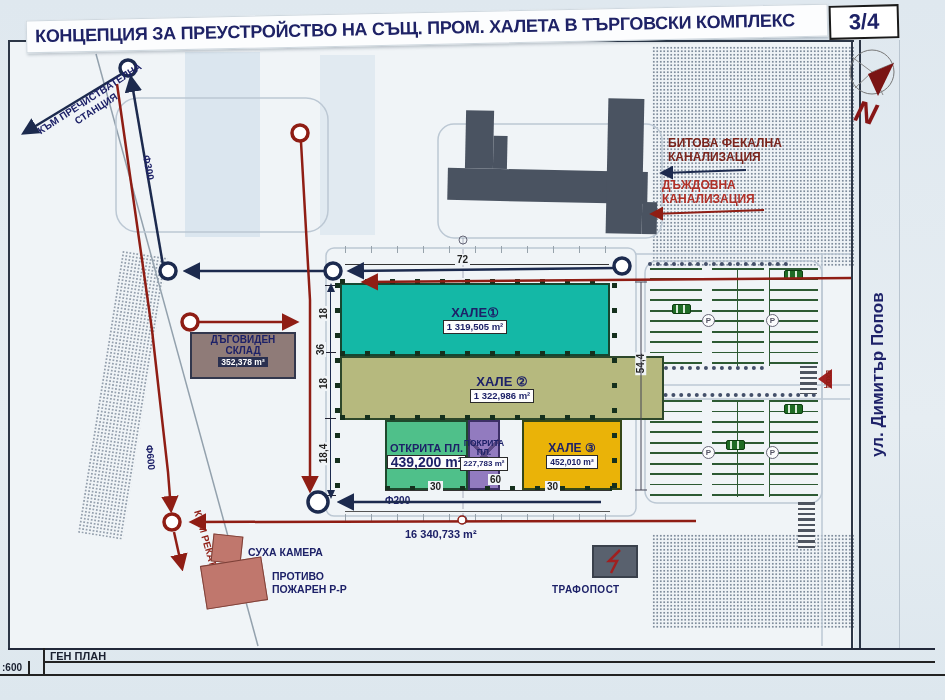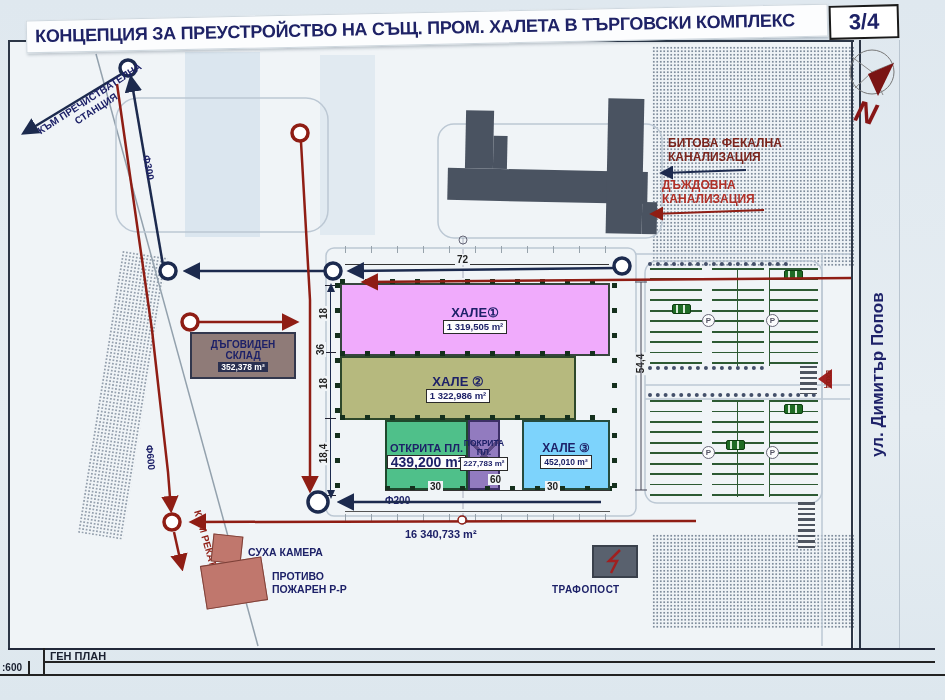--- a/index.html
+++ b/index.html
@@ -85,39 +85,39 @@
 <div class="abs zebra" style="left:798px;top:502px;width:17px;height:46px;"></div>
 <div class="abs car" style="left:784px;top:270px;"></div>
 <div class="abs car" style="left:672px;top:304px;"></div>
 <div class="abs car" style="left:784px;top:404px;"></div>
 <div class="abs car" style="left:726px;top:440px;"></div>
 <div class="abs pcircle" style="left:702px;top:314px;">P</div>
 <div class="abs pcircle" style="left:766px;top:314px;">P</div>
 <div class="abs pcircle" style="left:702px;top:446px;">P</div>
 <div class="abs pcircle" style="left:766px;top:446px;">P</div>
 
-<div class="abs hall" style="left:340px;top:283px;width:270px;height:73px;background:#f0abfc;">
+<div class="abs hall" style="left:340px;top:283px;width:270px;height:73px;background:#14b8a6;">
   <div class="nvy hallname">ХАЛЕ①</div>
   <div class="areabox">1 319,505 m²</div>
 </div>
-<div class="abs hall" style="left:340px;top:356px;width:236px;height:64px;background:#b6b97e;">
+<div class="abs hall" style="left:340px;top:356px;width:324px;height:64px;background:#b6b97e;">
   <div class="nvy hallname">ХАЛЕ ②</div>
   <div class="areabox">1 322,986 m²</div>
 </div>
 <div class="abs hall" style="left:385px;top:420px;width:83px;height:70px;background:#4fc08a;">
   <div class="nvy" style="font-size:11px;line-height:13px;">ОТКРИТА ПЛ.</div>
   <div class="areabox" style="font-size:14px;">439,200 m²</div>
 </div>
 <div class="abs hall" style="left:468px;top:420px;width:32px;height:70px;background:#927bbf;border-color:#3d2f66;
      background-image:linear-gradient(45deg,transparent 47%,#5d4a85 47% 53%,transparent 53%),linear-gradient(-45deg,transparent 47%,#5d4a85 47% 53%,transparent 53%);">
   <div class="nvy" style="font-size:8.5px;line-height:9px;">ПОКРИТА</div>
   <div class="nvy" style="font-size:8.5px;line-height:9px;">ПЛ.</div>
   <div class="areabox" style="font-size:8px;">227,783 m²</div>
 </div>
-<div class="abs hall" style="left:522px;top:420px;width:88px;height:70px;background:#7dd3fc;">
+<div class="abs hall" style="left:522px;top:420px;width:100px;height:70px;background:#eab308;">
   <div class="nvy" style="font-size:12px;line-height:14px;">ХАЛЕ ③</div>
   <div class="areabox" style="font-size:8.5px;">452,010 m²</div>
 </div>
 
 <div class="abs ticksH" style="left:340px;top:279px;width:272px;"></div>
 <div class="abs ticksH" style="left:340px;top:351px;width:272px;"></div>
 <div class="abs ticksH" style="left:340px;top:415px;width:272px;"></div>
 <div class="abs ticksH" style="left:385px;top:486px;width:227px;"></div>
 <div class="abs ticksV" style="left:335px;top:283px;height:205px;"></div>
 <div class="abs ticksV" style="left:612px;top:283px;height:205px;"></div>
@@ -205,21 +205,21 @@
 <div class="abs" style="left:668px;top:136px;width:150px;font-size:12px;font-weight:bold;color:#7b241c;line-height:14px;">
   <div>БИТОВА ФЕКАЛНА</div>
   <div>КАНАЛИЗАЦИЯ</div>
 </div>
 <div class="abs" style="left:662px;top:178px;width:150px;font-size:12px;font-weight:bold;color:#b03028;line-height:14px;">
   <div>ДЪЖДОВНА</div>
   <div>КАНАЛИЗАЦИЯ</div>
 </div>
 
 <div class="abs" style="left:190px;top:332px;width:106px;height:47px;background:#8f7b78;border:2.5px solid #32374d;box-sizing:border-box;
-            display:flex;flex-direction:column;align-items:center;justify-content:center;">
+            display:flex;flex-direction:column;align-items:center;">
   <div class="nvy" style="font-size:10px;line-height:11px;">ДЪГОВИДЕН</div>
   <div class="nvy" style="font-size:10px;line-height:11px;">СКЛАД</div>
   <div style="background:#2a3050;color:#fff;font-size:8.5px;font-weight:bold;padding:0 3px;margin-top:1px;">352,378 m²</div>
 </div>
 
 <div class="abs" style="left:212px;top:535px;width:28px;height:26px;background:#c0776d;border:1.5px solid #7d4038;transform:rotate(6deg);"></div>
 <div class="abs nvy" style="left:248px;top:546px;font-size:10.5px;white-space:nowrap;">СУХА КАМЕРА</div>
 <div class="abs" style="left:203px;top:561px;width:60px;height:42px;background:#c0776d;border:1.5px solid #7d4038;transform:rotate(-9deg);"></div>
 <div class="abs nvy" style="left:272px;top:570px;font-size:10.5px;line-height:13px;">
   <div>ПРОТИВО</div>

